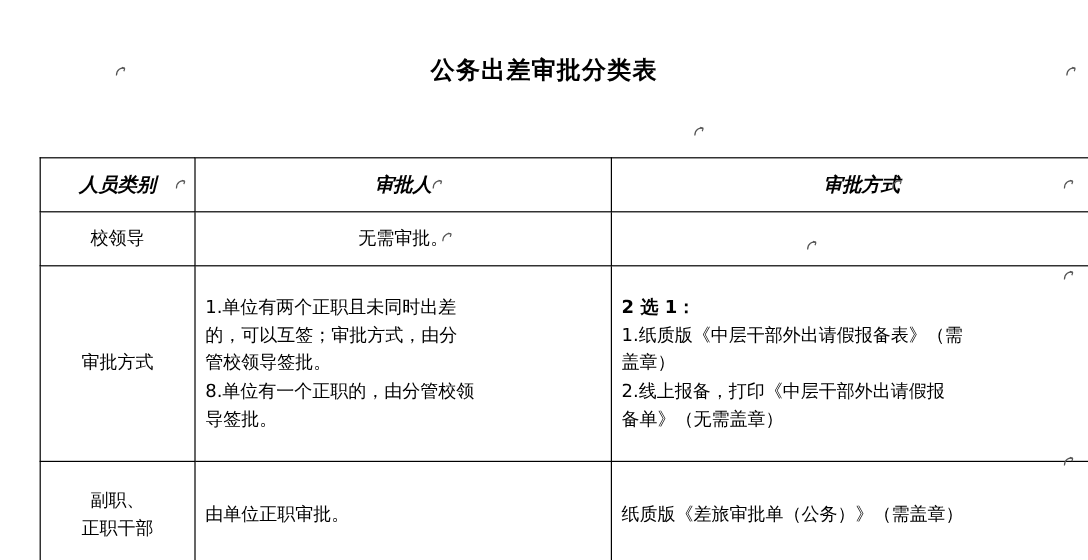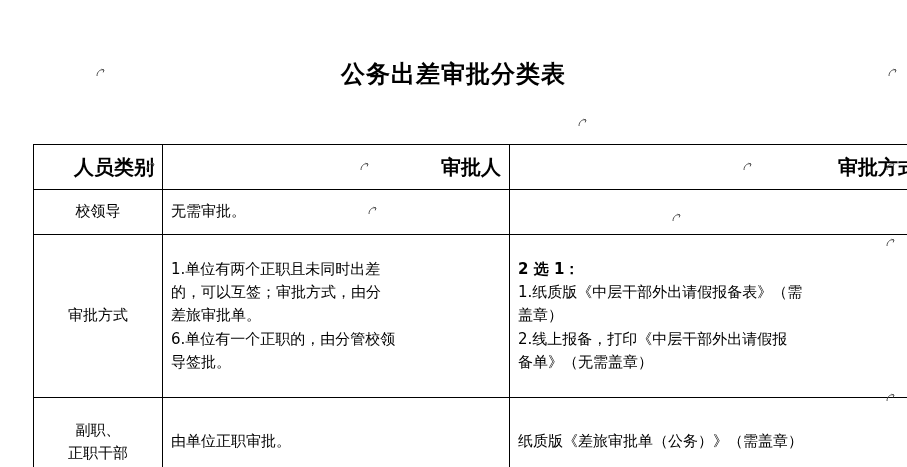--- a/index.html
+++ b/index.html
@@ -15,24 +15,24 @@
     overflow: hidden;
   }
   .page {
     position: relative;
     width: 907px;
     height: 467px;
     box-sizing: border-box;
   }
   .doc-title {
     text-align: center;
-    font-size: 24px;
+    font-size: 20px;
     font-weight: bold;
     letter-spacing: 1px;
-    margin-top: 58px;
+    margin-top: 45px;
     margin-bottom: 0;
     font-family: Liberation Sans, sans-serif;
   }
   .table-wrap {
     position: absolute;
     left: 33px;
     top: 86px;
     width: 842px;
   }
   table.approval {
@@ -42,36 +42,38 @@
   }
   table.approval td, table.approval th {
     border: 1px solid #000000;
     vertical-align: middle;
     padding: 6px 8px;
     font-size: 15px;
     line-height: 1.55;
     font-family: "DejaVu Sans", "Liberation Sans", sans-serif;
   }
   table.approval thead th {
-    text-align: right;
+    text-align: center;
     font-weight: bold;
-    font-size: 20px;
+    font-size: 16px;
     height: 36px;
     padding: 4px 8px;
     font-family: "DejaVu Serif", "Liberation Serif", serif;
+    font-style: italic;
   }
   .col-a { width: 112px; }
   .col-b { width: 330px; }
   .col-c { width: 400px; }
 
   .cat-cell {
     text-align: center;
     font-size: 15px;
   }
   .center-cell {
+    text-align: center;
   }
   .left-cell {
     text-align: left;
   }
   .cell-line {
     display: block;
   }
   .strong-lead {
     font-weight: bold;
   }
@@ -110,22 +112,22 @@
           <td class="cat-cell">校领导</td>
           <td class="center-cell">无需审批。</td>
           <td class="left-cell"></td>
         </tr>
 
         <tr class="row-h2">
           <td class="cat-cell">审批方式</td>
           <td class="left-cell">
             <span class="cell-line">1.单位有两个正职且未同时出差</span>
             <span class="cell-line">的，可以互签；审批方式，由分</span>
-            <span class="cell-line">差旅审批单。</span>
-            <span class="cell-line">6.单位有一个正职的，由分管校领</span>
+            <span class="cell-line">管校领导签批。</span>
+            <span class="cell-line">8.单位有一个正职的，由分管校领</span>
             <span class="cell-line">导签批。</span>
           </td>
           <td class="left-cell">
             <span class="cell-line strong-lead">2 选 1：</span>
             <span class="cell-line">1.纸质版《中层干部外出请假报备表》（需</span>
             <span class="cell-line">盖章）</span>
             <span class="cell-line">2.线上报备，打印《中层干部外出请假报</span>
             <span class="cell-line">备单》（无需盖章）</span>
           </td>
         </tr>

